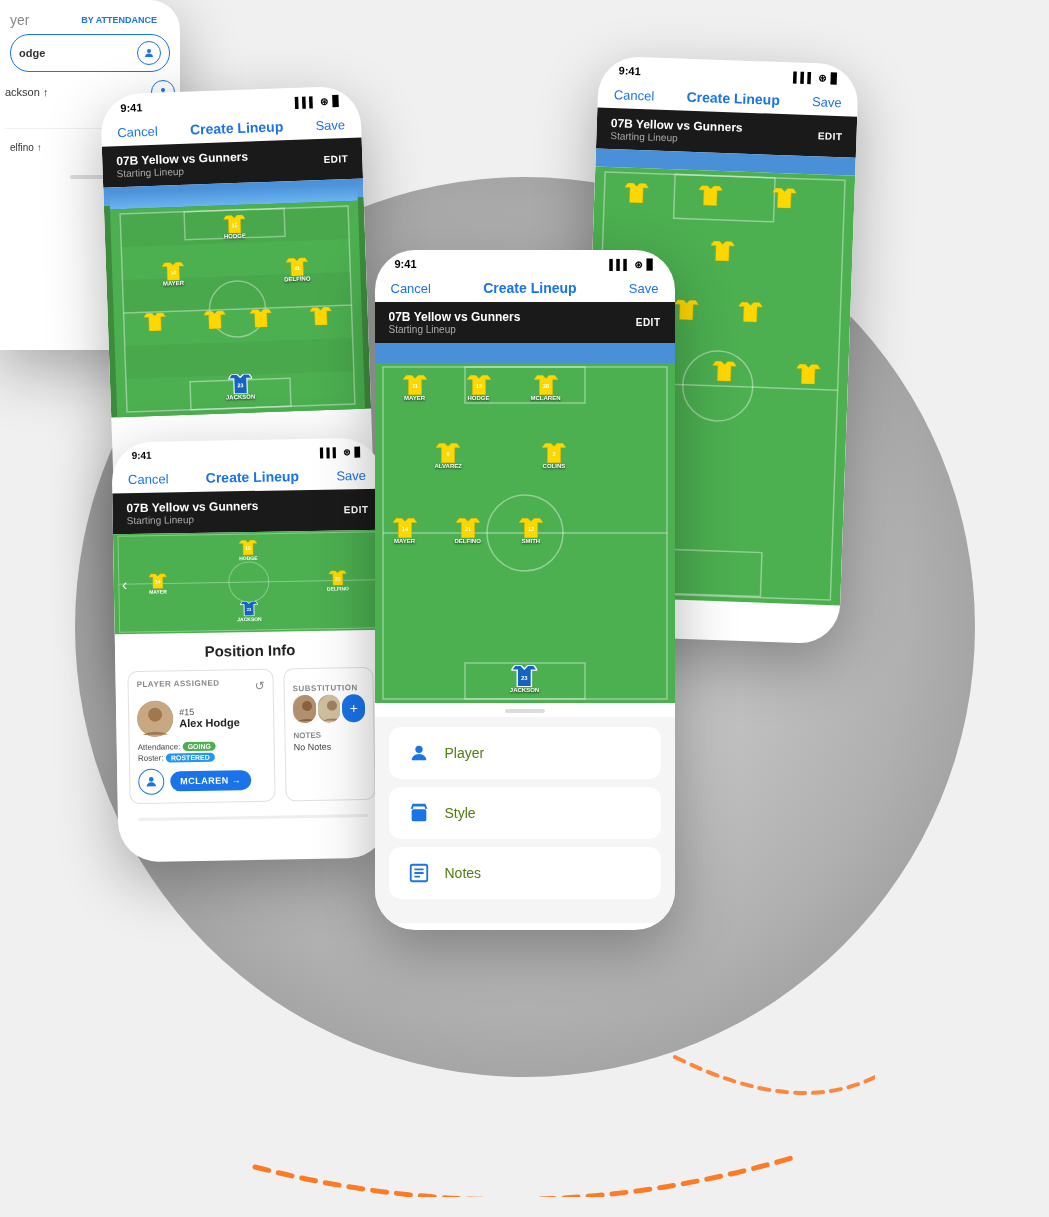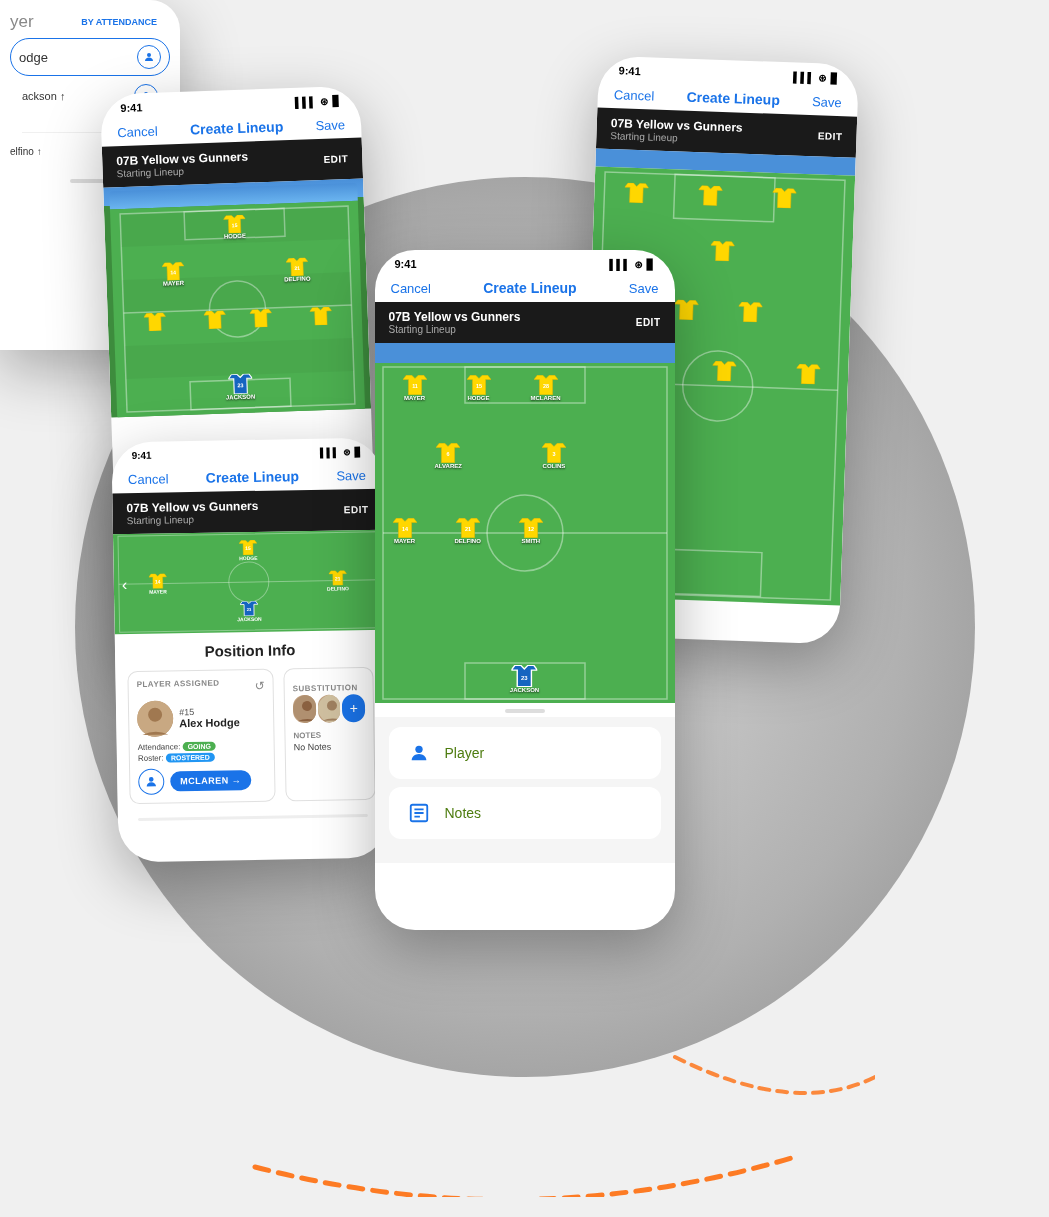--- a/index.html
+++ b/index.html
@@ -693,20 +693,29 @@
 
   <div class="bottom-sheet">
     <div class="sheet-item">
       <div class="sheet-item-icon">
         <svg width="22" height="22" viewBox="0 0 24 24" fill="#1a73e8">
           <circle cx="12" cy="8" r="4"></circle>
             <path d="M4 20c0-4 3.6-7 8-7s8 3 8 7"></path>
         </svg>
       </div>
       <span class="sheet-item-label">Player</span>
+    </div>
+    <div class="sheet-item">
+      <div class="sheet-item-icon">
+        <svg width="22" height="22" viewBox="0 0 24 24" fill="#1a73e8">
+          <path d="M5 2h14l2 5-2 1-1-3H6l-1 3-2-1z"></path>
+            <rect x="4" y="8" width="16" height="13" rx="2"></rect>
+        </svg>
+      </div>
+      <span class="sheet-item-label">Style</span>
     </div>
     <div class="sheet-item">
       <div class="sheet-item-icon">
         <svg width="22" height="22" viewBox="0 0 24 24" fill="#1a73e8">
           <rect x="3" y="3" width="18" height="18" rx="2" fill="none" stroke="#1a73e8" stroke-width="2"></rect>
           <line x1="7" y1="8" x2="17" y2="8" stroke="#1a73e8" stroke-width="2"></line>
           <line x1="7" y1="12" x2="17" y2="12" stroke="#1a73e8" stroke-width="2"></line>
           <line x1="7" y1="16" x2="13" y2="16" stroke="#1a73e8" stroke-width="2"></line>
         </svg>
       </div>
@@ -845,40 +854,40 @@
         <div class="notes-text">No Notes</div>
       </div>
     </div>
   </div>
 
   <div style="height:3px;background:#eee;margin:4px 20px;border-radius:2px;"></div>
 </div>
 
 <div class="phone-partial">
   <div style="padding:12px 10px 6px;display:flex;justify-content:space-between;align-items:center;">
-    <span style="font-size:17px;color:#888;">yer</span>
+    <span style="font-size:14px;color:#888;">yer</span>
     <span style="color:#1a73e8;font-size:9px;font-weight:700;display:flex;align-items:flex-end;gap:3px;">
       BY ATTENDANCE
       <svg width="10" height="10" viewBox="0 0 24 24" fill="#1a73e8">
           <path d="M3 6h18M6 12h12M9 18h6"></path>
         </svg>
     </span>
   </div>
 
   <div style="margin:0 10px 8px;border:1.5px solid #1a73e8;border-radius:20px;display:flex;align-items:center;justify-content:space-between;padding:6px 8px;">
-    <span style="font-size:13px;color:#333;">odge</span>
+    <span style="font-size:11px;color:#333;font-weight:bold;">odge</span>
     <div style="width:24px;height:24px;border-radius:12px;border:1.5px solid #1a73e8;display:flex;align-items:center;justify-content:center;">
       <svg width="12" height="12" viewBox="0 0 24 24" fill="#1a73e8">
           <circle cx="12" cy="8" r="4"></circle>
           <path d="M4 20c0-4 3.6-7 8-7s8 3 8 7" fill="#1a73e8"></path>
         </svg>
     </div>
   </div>
 
-  <div style="margin:0 22px 6px;border-bottom:1px solid #f0f0f0;padding-bottom:24px;display:flex;justify-content:space-between;align-items:center;">
+  <div style="margin:0 5px 6px;border-bottom:1px solid #f0f0f0;padding-bottom:24px;display:flex;justify-content:space-between;align-items:center;">
     <span style="font-size:11px;color:#333;">ackson ↑</span>
     <div style="width:24px;height:24px;border-radius:12px;border:1.5px solid #1a73e8;display:flex;align-items:center;justify-content:center;">
       <svg width="12" height="12" viewBox="0 0 24 24" fill="#1a73e8">
           <circle cx="12" cy="8" r="4"></circle>
           <path d="M4 20c0-4 3.6-7 8-7s8 3 8 7" fill="#1a73e8"></path>
         </svg>
     </div>
   </div>
   <div style="margin:0 10px;display:flex;justify-content:space-between;align-items:center;">
     <span style="font-size:10px;color:#333;">elfino ↑</span>

